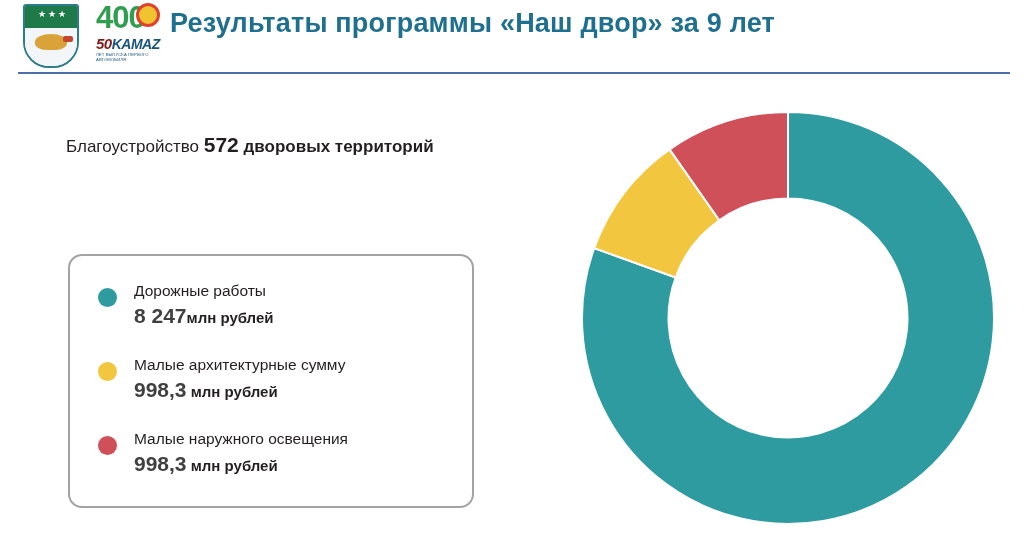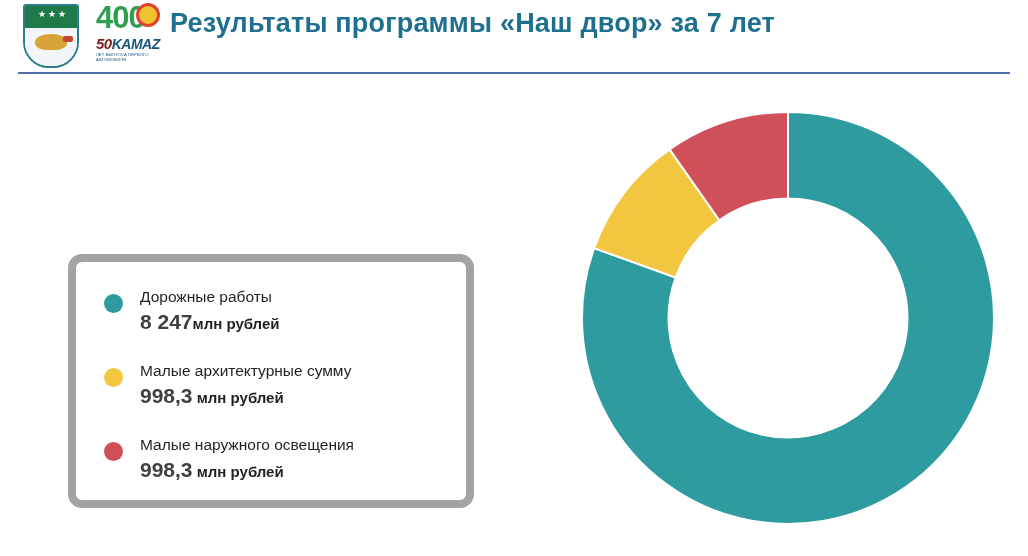--- a/index.html
+++ b/index.html
@@ -165,21 +165,21 @@
     font-size: 17px;
   }
 
   
   #legend-card {
     position: absolute;
     left: 68px;
     top: 254px;
     width: 406px;
     height: 254px;
-    border: 8px solid #a3a3a3;
+    border: 2px solid #a3a3a3;
     border-radius: 14px;
     background: #ffffff;
   }
   .legend-row {
     position: absolute;
     left: 28px;
     width: 360px;
   }
   .legend-row .dot {
     position: absolute;
@@ -243,25 +243,28 @@
 
   <div id="logo400">
     <div class="digits">400</div>
     <div class="dot-ring"></div>
     <div class="kamaz">
       <span class="fifty">50</span><span>KAMAZ</span>
     </div>
     <div class="kamaz-sub">ЛЕТ ВЫПУСКА ПЕРВОГО АВТОМОБИЛЯ</div>
   </div>
 
-  <div id="title">Результаты программы «Наш двор» за 7 лет</div>
+  <div id="title">Результаты программы «Наш двор» за 9 лет</div>
   <div id="header-rule"></div>
 </div>
 
 <div id="summary">
+  <div class="line">
+    <span>Благоустройство </span><span class="big">572</span><span class="bold"> дворовых территорий</span>
+  </div>
 </div>
 
 <div id="legend-card">
 
   <div class="legend-row" id="legend-row-0">
     <span class="dot" style="background:#2d9ba0"></span>
     <span class="name">Дорожные работы</span>
     <span class="value">
       <span class="num">8 247</span><span class="unit">млн рублей</span>
     </span>

